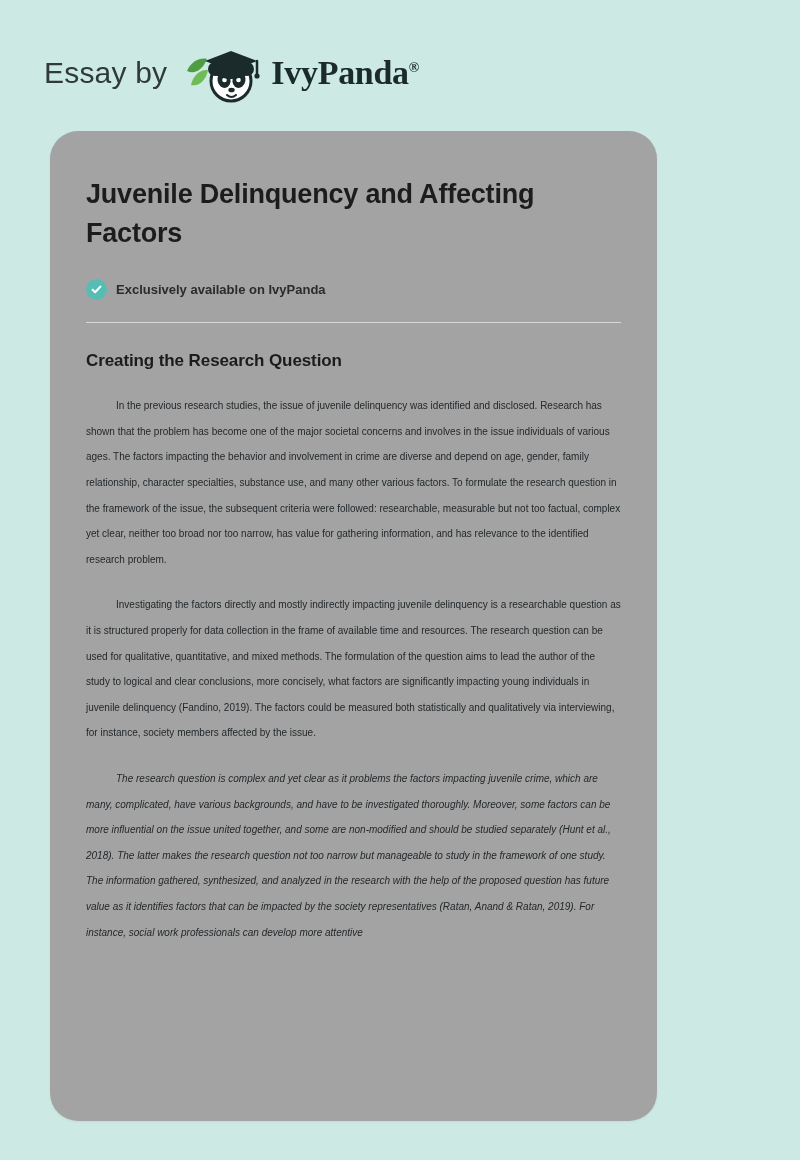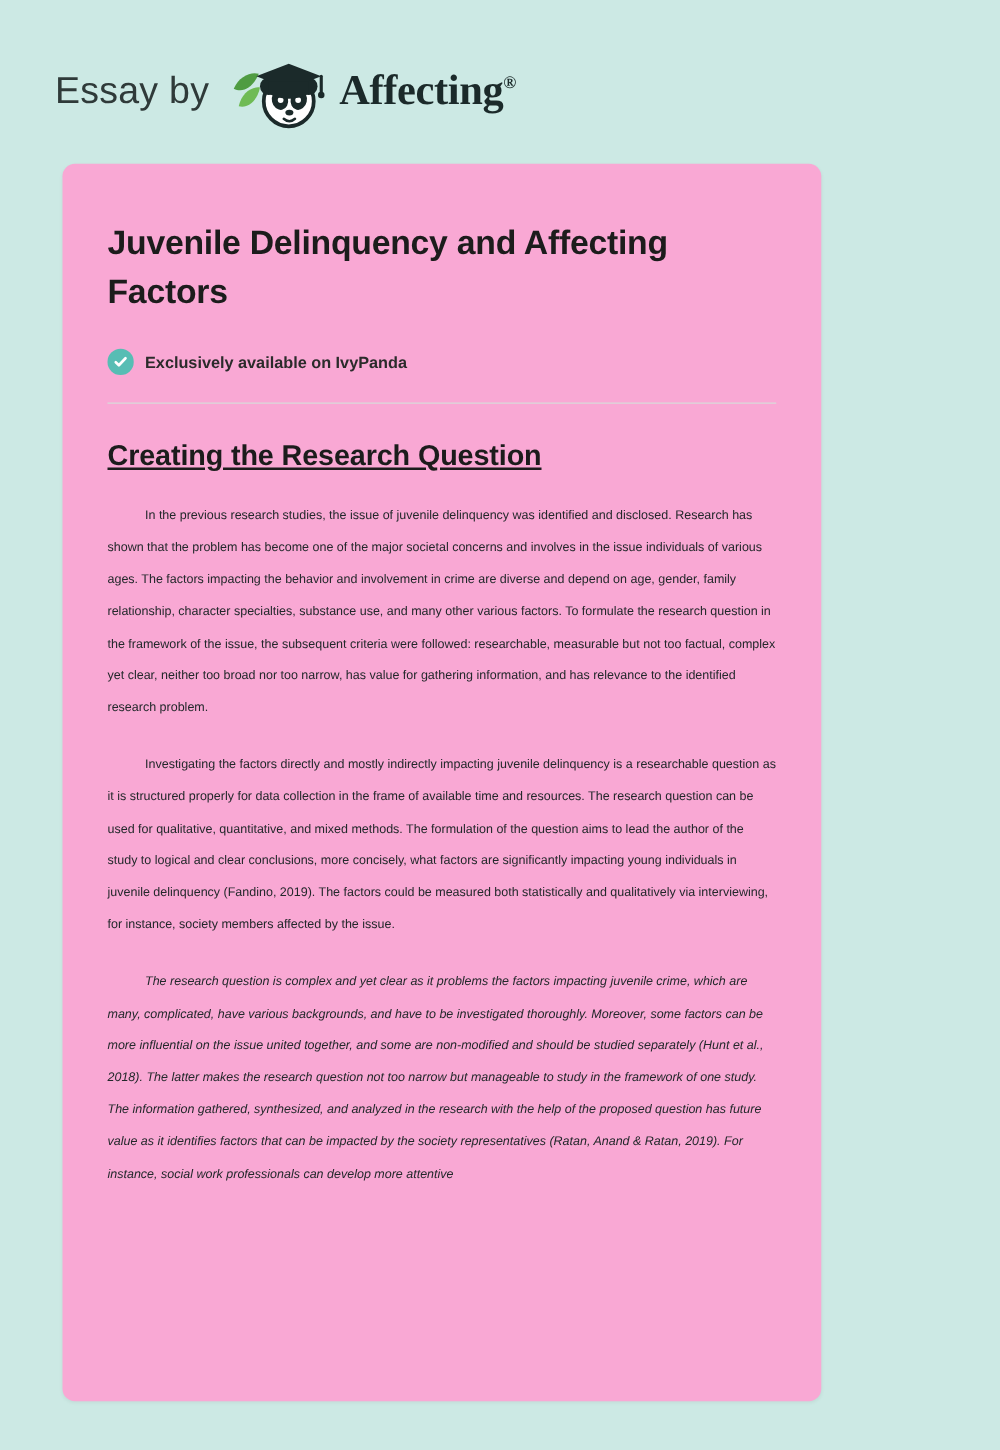--- a/index.html
+++ b/index.html
@@ -55,23 +55,23 @@
     position: relative;
   }
   .brand-wordmark .reg {
     font-size: 14px;
     vertical-align: super;
     font-weight: bold;
   }
 
   
   .card {
-    background: #f9a8d4;
+    background: #a3a3a3;
     margin: 19px 50px 0 50px;
-    border-radius: 10px;
+    border-radius: 28px;
     padding: 44px 36px 40px 36px;
     min-height: 990px;
     box-shadow: 0 1px 3px rgba(0,0,0,0.05);
   }
 
   .doc-title {
     font-size: 27px;
     line-height: 1.45;
     font-weight: bold;
     color: #1c1c1c;
@@ -102,26 +102,25 @@
     color: #2b2b2b;
   }
 
   .divider {
     height: 1px;
     background: #d9d9d9;
     margin: 0 0 28px 0;
   }
 
   .section-heading {
-    font-size: 23px;
+    font-size: 17px;
     font-weight: bold;
     color: #1c1c1c;
     margin: 0 0 22px 0;
     letter-spacing: -0.1px;
-    text-decoration: underline;
   }
 
   .para {
     font-size: 10px;
     line-height: 25.6px;
     color: #23282b;
     margin: 0 0 20px 0;
     text-indent: 30px;
     text-align: left;
   }
@@ -153,21 +152,21 @@
 
           <ellipse cx="50.5" cy="49" rx="3.2" ry="2.3" fill="#1b2a2a"></ellipse>
           <path d="M46 54 Q50.5 58 55 54" stroke="#1b2a2a" stroke-width="2" fill="none" stroke-linecap="round"></path>
 
           <path d="M24 20 L50 10 L76 20 L50 30 Z" fill="#1b2a2a"></path>
           <path d="M34 24 L34 34 Q50 42 66 34 L66 24" fill="#1b2a2a"></path>
           <path d="M76 20 L76 33" stroke="#1b2a2a" stroke-width="2.5" stroke-linecap="round"></path>
           <circle cx="76" cy="35" r="2.6" fill="#1b2a2a"></circle>
         </svg>
       </span>
-      <span class="brand-wordmark"><span>Affecting</span><span class="reg">®</span></span>
+      <span class="brand-wordmark"><span>IvyPanda</span><span class="reg">®</span></span>
     </div>
   </div>
 
   <div class="card">
 
     <h1 class="doc-title">Juvenile Delinquency and Affecting Factors</h1>
 
     <div class="exclusive-row">
       <span class="check-badge">
         <svg width="13" height="13" viewBox="0 0 13 13" xmlns="http://www.w3.org/2000/svg">

